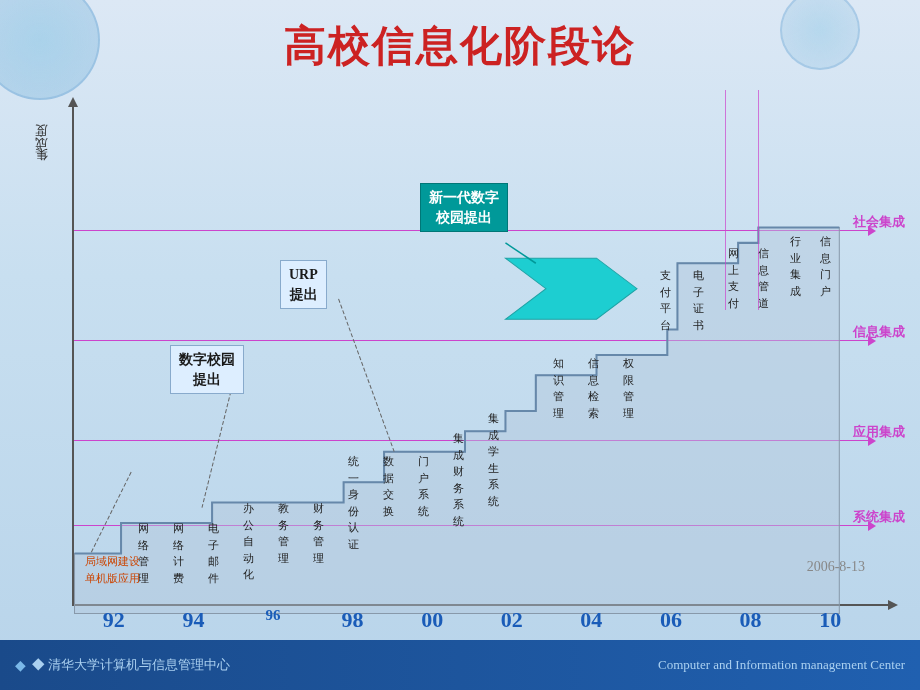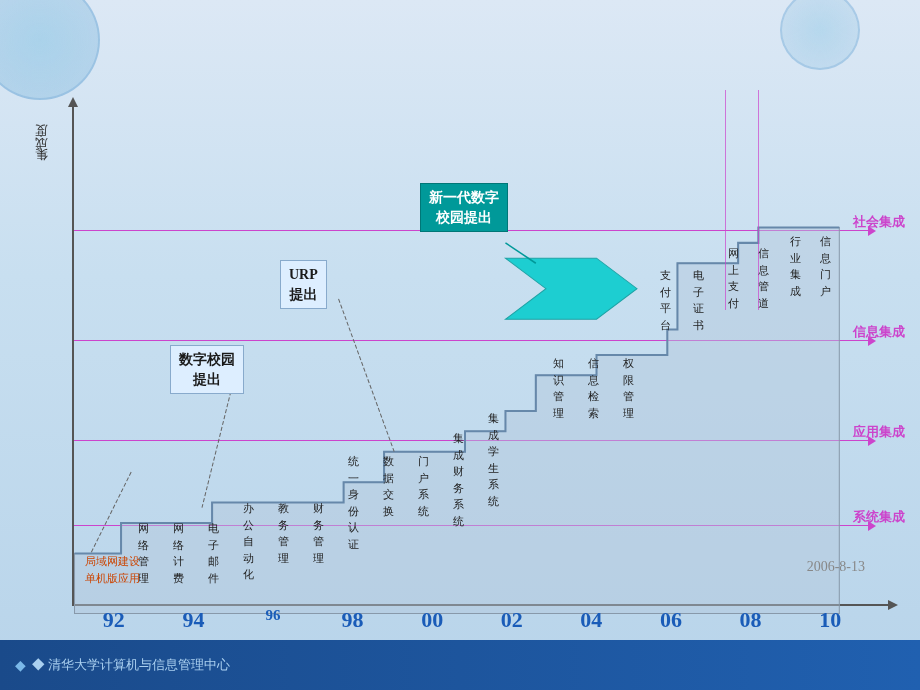--- a/index.html
+++ b/index.html
@@ -190,20 +190,21 @@
       left: 140px;
       top: 260px;
       background: #ddeeff;
       border-color: #88aacc;
     }
     .milestone-box.urp {
       left: 250px;
       top: 175px;
       background: #ddeeff;
       border-color: #88aacc;
+      text-align: right;
     }
     .milestone-box.newgen {
       left: 390px;
       top: 98px;
       background: #009999;
       border-color: #007777;
       color: #ffffff;
     }
 
     
@@ -233,20 +234,21 @@
     }
   </style>
 </head>
 <body>
 
 <div class="slide">
 
   <div class="bg-circle-tl"></div>
   <div class="bg-circle-tr"></div>
 
+  <div class="title">高校信息化阶段论</div>
 
   <div class="chart-area">
 
     <div class="y-axis"></div>
     <div class="y-axis-label">集
 成
 度</div>
 
     <div class="x-axis"></div>
 
@@ -376,17 +378,18 @@
       <div style="flex:1;text-align:center;font-size:22px;font-weight:bold;color:#1a5cb8;">08</div>
       <div style="flex:1;text-align:center;font-size:22px;font-weight:bold;color:#1a5cb8;">10</div>
     </div>
   </div>
 
   <div class="bottom-bar">
     <div style="display:flex;align-items:center;gap:6px;">
       <span style="color:#7ab8e8;font-size:14px;">◆</span>
       <span style="color:#aad0f0;font-size:13px;">◆ 清华大学计算机与信息管理中心</span>
     </div>
+    <div style="color:#aad0f0;font-size:13px;">Computer and Information management Center</div>
   </div>
 
   <div style="position:absolute;left:725px;top:90px;width:1px;height:220px;background:#cc44cc;opacity:0.7;"></div>
   <div style="position:absolute;left:758px;top:90px;width:1px;height:220px;background:#cc44cc;opacity:0.7;"></div>
 </div>
 
 </body></html>

